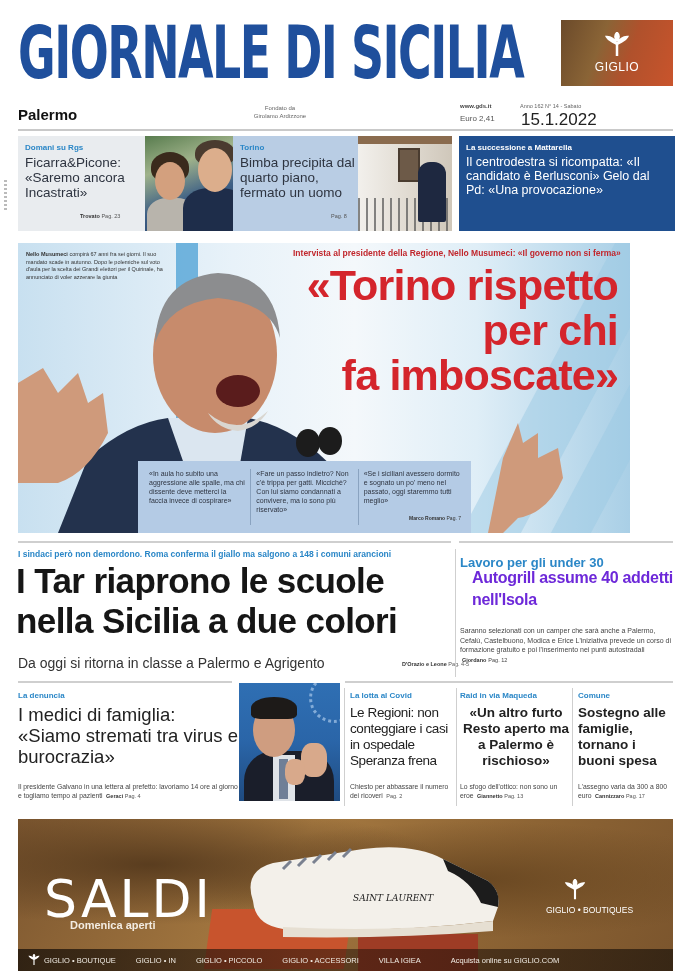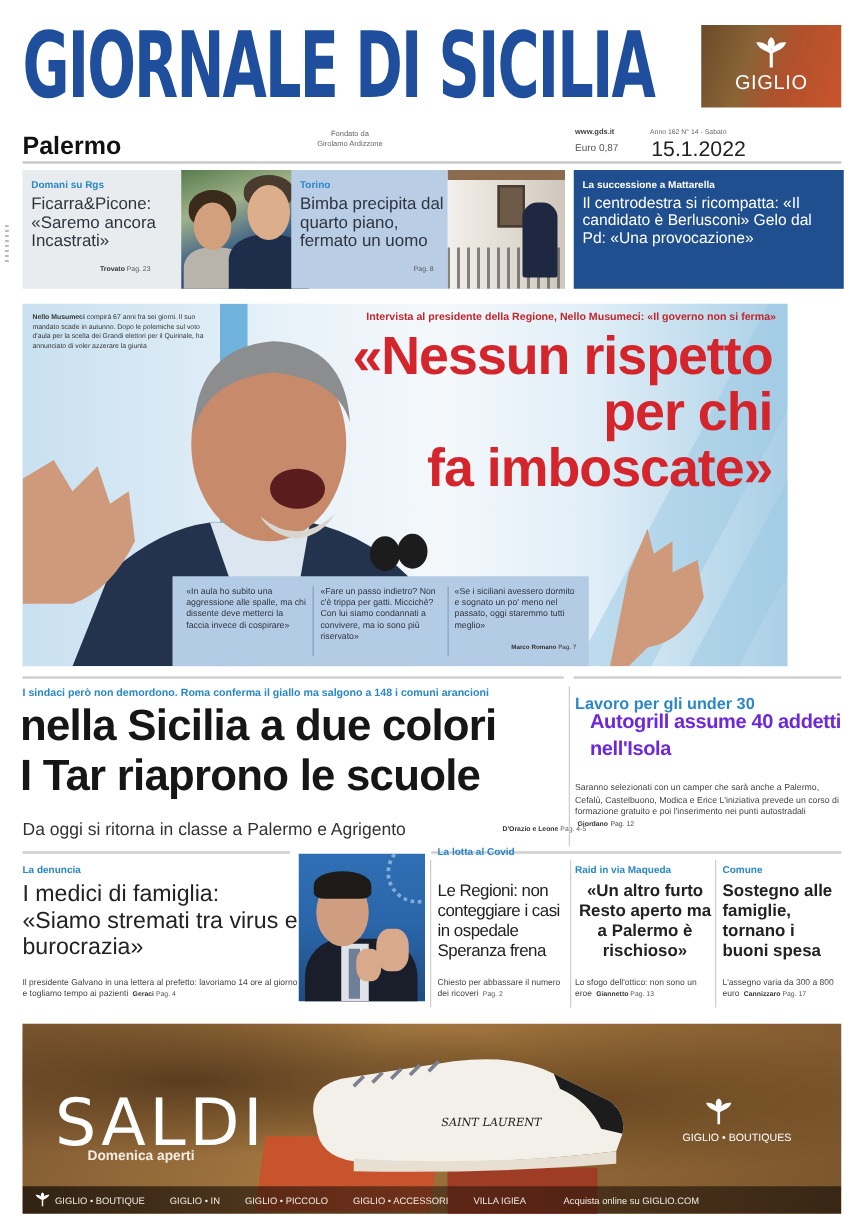--- a/index.html
+++ b/index.html
@@ -13,24 +13,24 @@
     font-size: 62px; line-height: 78px; color: #1f4f9c;
     letter-spacing: -2px; transform: scaleX(0.74) scaleY(1.18); transform-origin: left center;
     white-space: nowrap;
   }
   .giglio-badge {
     position: absolute; left: 561px; top: 20px; width: 112px; height: 66px;
     background: linear-gradient(110deg, #6b4a2a 0%, #8a6436 35%, #b0512c 60%, #c9542c 100%);
     display: flex; flex-direction: column; align-items: center; justify-content: center;
   }
   .giglio-badge .lily { width: 26px; height: 26px; }
-  .giglio-badge .brand { color: #fff; font-size: 16px; letter-spacing: 0.5px; margin-top: 2px; }
+  .giglio-badge .brand { color: #fff; font-size: 12px; letter-spacing: 0.5px; margin-top: 2px; }
 
   .subhead { position: absolute; left: 0; top: 100px; width: 675px; height: 28px; }
-  .subhead .city { position: absolute; left: 18px; top: 6px; font-weight: bold; font-size: 20px; color: #111; text-align: center; }
+  .subhead .city { position: absolute; left: 18px; top: 6px; font-weight: bold; font-size: 15px; color: #111; text-align: center; }
   .subhead .founded { position: absolute; left: 245px; top: 4px; width: 70px; text-align: center; font-size: 6px; line-height: 8px; color: #666; }
   .subhead .web { position: absolute; left: 460px; top: 3px; font-size: 6px; font-weight: bold; color: #444; }
   .subhead .price { position: absolute; left: 460px; top: 14px; font-size: 8px; color: #555; }
   .subhead .issue { position: absolute; left: 520px; top: 3px; font-size: 5.5px; color: #666; }
   .subhead .date { position: absolute; left: 521px; top: 10px; font-size: 17px; color: #222; }
   .rule-top { position: absolute; left: 18px; top: 129px; width: 655px; height: 2px; background: #c9c9c9; }
 
   
   .teaser { position: absolute; top: 136px; height: 95px; }
   .t1 { left: 18px; width: 208px; background: #e9ecef; }
@@ -157,21 +157,21 @@
   <div class="brand">GIGLIO</div>
 </div>
 
 <div class="subhead">
   <div class="city">Palermo</div>
   <div class="founded">
     <div>Fondato da</div>
     <div>Girolamo Ardizzone</div>
   </div>
   <div class="web">www.gds.it</div>
-  <div class="price">Euro 0,87</div>
+  <div class="price">Euro 2,41</div>
   <div class="issue">Anno 162 N° 14 - Sabato</div>
   <div class="date">15.1.2022</div>
 </div>
 <div class="rule-top"></div>
 <div class="edge-mark"></div>
 
 <div class="teaser t1">
   <div class="t-text" style="width:118px;">
     <div class="kicker">Domani su Rgs</div>
     <div class="t-head">Ficarra&amp;Picone: «Saremo ancora Incastrati»</div>
@@ -226,42 +226,42 @@
     <path d="M137 100 Q140 35 200 30 Q258 32 262 95 Q252 60 200 55 Q150 60 137 100 Z" fill="#8c8d8f"></path>
     <ellipse cx="220" cy="148" rx="22" ry="16" fill="#5a1c1c"></ellipse>
     <path d="M190 170 Q220 195 250 168 Q240 185 220 188 Q200 186 190 170 Z" fill="#d9d6d0"></path>
     <path d="M0 140 L25 125 L40 150 L60 130 L70 160 L85 150 L90 190 Q70 230 40 240 L0 240 Z" fill="#cf9a7b"></path>
     <path d="M485 215 L500 180 L505 200 L520 190 L520 215 L540 205 L545 235 Q530 270 500 275 L485 290 L470 290 Z" fill="#cf9a7b"></path>
     <ellipse cx="290" cy="200" rx="12" ry="14" fill="#1c1c1c"></ellipse>
     <ellipse cx="312" cy="198" rx="12" ry="14" fill="#1c1c1c"></ellipse>
   </svg>
   <div class="hero-kicker">Intervista al presidente della Regione, Nello Musumeci: «Il governo non si ferma»</div>
   <div class="hero-headline">
-    <div>«Nessun rispetto</div>
+    <div>«Torino rispetto</div>
     <div>per chi</div>
     <div>fa imboscate»</div>
   </div>
   <div class="quotes">
     <div class="quote">«In aula ho subito una aggressione alle spalle, ma chi dissente deve metterci la faccia invece di cospirare»</div>
     <div class="quote">«Fare un passo indietro? Non c'è trippa per gatti. Miccichè? Con lui siamo condannati a convivere, ma io sono più riservato»</div>
     <div class="quote">
       <span>«Se i siciliani avessero dormito e sognato un po' meno nel passato, oggi staremmo tutti meglio»</span>
       <div class="byline"><b>Marco Romano</b> <span>Pag. 7</span></div>
     </div>
   </div>
 </div>
 
 <div class="rule-mid"></div>
 <div class="rule-mid2"></div>
 
 <div>
   <div class="main-kicker">I sindaci però non demordono. Roma conferma il giallo ma salgono a 148 i comuni arancioni</div>
   <div class="main-head">
+    <div>I Tar riaprono le scuole</div>
     <div>nella Sicilia a due colori</div>
-    <div>I Tar riaprono le scuole</div>
   </div>
   <div class="main-sub">Da oggi si ritorna in classe a Palermo e Agrigento</div>
   <div class="main-by"><b>D'Orazio e Leone</b> <span>Pag. 4-5</span></div>
 </div>
 
 <div class="vsep" style="left:455px; top:549px; height:128px;"></div>
 
 <div>
   <div class="side-kicker">Lavoro per gli under 30</div>
   <div class="side-head">Autogrill assume 40 addetti nell'Isola</div>
@@ -290,21 +290,21 @@
   <div style="position:absolute; left:40px; top:76px; width:9px; height:40px; background:#6f7f97;"></div>
   <div style="position:absolute; left:14px; top:20px; width:42px; height:54px; background:#cf9d80; border-radius:50%;"></div>
   <div style="position:absolute; left:12px; top:14px; width:46px; height:22px; background:#1d1a18; border-radius:50% 50% 20% 20%;"></div>
   <div style="position:absolute; left:62px; top:60px; width:26px; height:34px; background:#d8a98b; border-radius:40%;"></div>
   <div style="position:absolute; left:46px; top:76px; width:20px; height:26px; background:#d8a98b; border-radius:40%;"></div>
 </div>
 
 <div class="vsep" style="left:344px; top:688px; height:118px;"></div>
 
 <div>
-  <div class="b-kicker" style="left:350px; top:677px;">La lotta al Covid</div>
+  <div class="b-kicker" style="left:350px; top:691px;">La lotta al Covid</div>
   <div class="b-head" style="left:350px; top:705px; width:108px; font-size:13.5px; line-height:16px; letter-spacing:-0.4px;">Le Regioni: non conteggiare i casi in ospedale Speranza frena</div>
   <div class="b-body" style="left:350px; top:782px; width:106px;">
     <span>Chiesto per abbassare il numero dei ricoveri</span>
     <span class="by">&nbsp;<span>Pag. 2</span></span>
   </div>
 </div>
 
 <div class="vsep" style="left:456px; top:688px; height:118px;"></div>
 
 <div>

